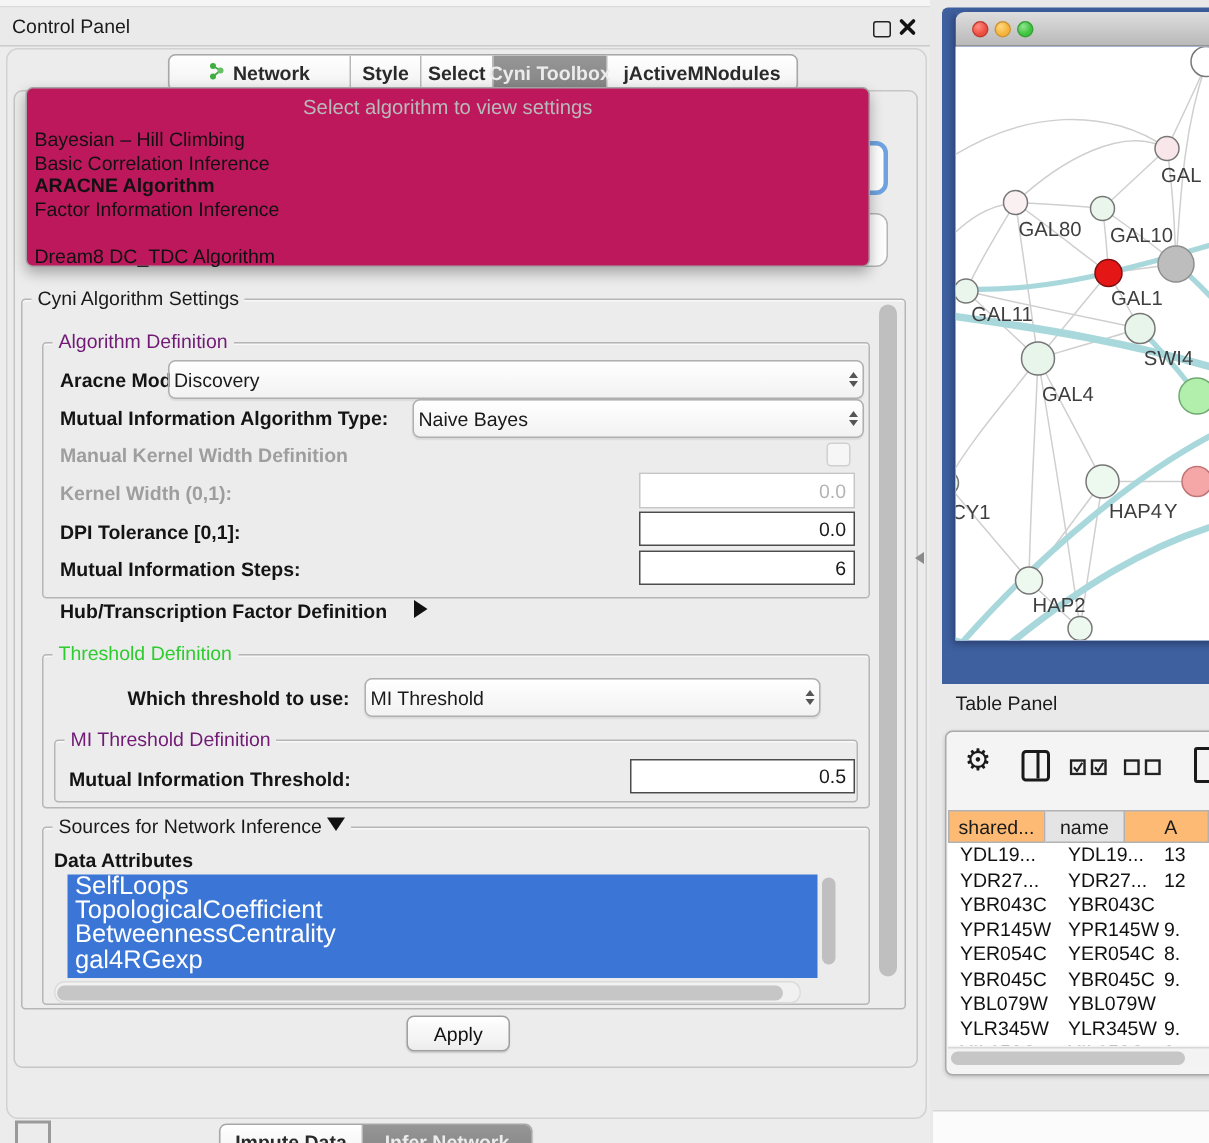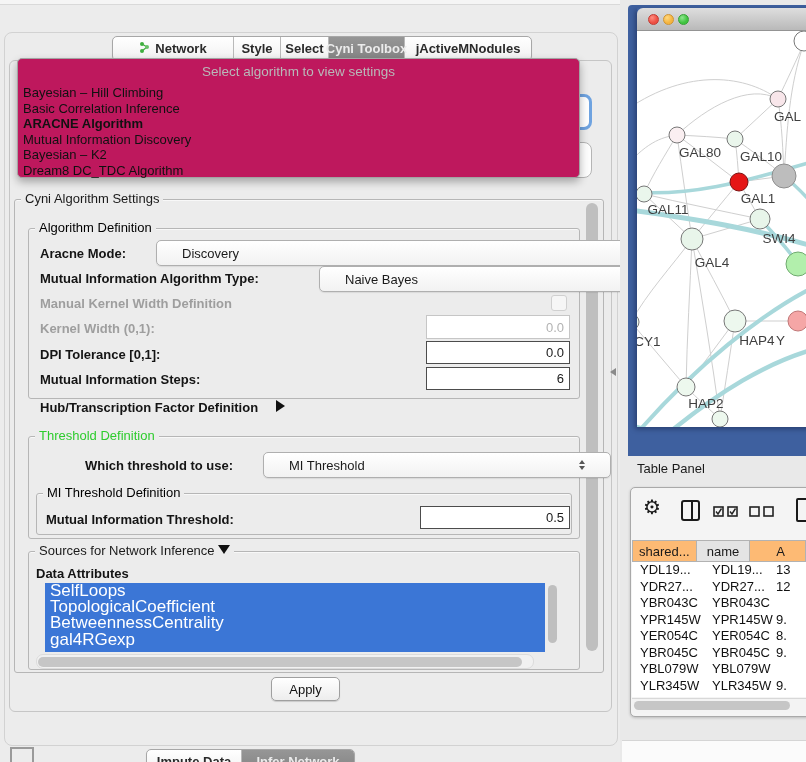--- a/index.html
+++ b/index.html
@@ -23,25 +23,25 @@
   .frag1{position:absolute;left:556px;top:94px;width:30px;height:30px;border:3px solid #6fa3e0;border-radius:8px;background:#fff;z-index:5;}
   .frag2{position:absolute;left:550px;top:142px;width:40px;height:34px;border:1px solid #b5b5b5;border-radius:8px;background:#fdfdfd;z-index:5;}
   
   .dd{position:absolute;left:17px;top:58px;width:561px;height:118px;background:#be185d;border:1px solid #a3a3a3;border-radius:5px;box-shadow:0 4px 9px rgba(0,0,0,.3);z-index:50;}
   .dd-ph{position:absolute;left:0;top:5px;width:100%;text-align:center;color:#b9b9b9;font-size:13.5px;}
   .dd-item{position:absolute;left:5px;width:550px;height:15.5px;line-height:15.5px;padding-left:0;font-size:13px;color:#111;white-space:nowrap;}
   .dd-item.bold{font-weight:bold;}
   
   .group{position:absolute;border:1px solid #b6b6b6;border-radius:3px;box-shadow:inset 0 1px 0 rgba(255,255,255,.65);}
   .gtitle{position:absolute;background:#ececec;padding:0 4px;font-size:13px;line-height:14px;white-space:nowrap;z-index:3;}
-  .blue{color:#000000;}
+  .blue{color:#701a75;}
   .green{color:#2ecc2e;}
   .lbl{position:absolute;font-size:13px;font-weight:bold;color:#141414;white-space:nowrap;}
   .lbl.dis{color:#9e9e9e;}
-  .combo{position:absolute;background:linear-gradient(#ffffff,#f2f2f2);border:1px solid #afafaf;border-radius:5px;display:flex;align-items:center;justify-content:space-between;font-size:13px;padding:0 25px;box-shadow:0 1px 1px rgba(0,0,0,.08);margin-left:44px;}
+  .combo{position:absolute;background:linear-gradient(#ffffff,#f2f2f2);border:1px solid #afafaf;border-radius:5px;display:flex;align-items:center;justify-content:space-between;font-size:13px;padding:0 3px;box-shadow:0 1px 1px rgba(0,0,0,.08);}
   .stepper{display:flex;flex-direction:column;align-items:center;gap:2.5px;}
   .st{width:0;height:0;border-left:3.5px solid transparent;border-right:3.5px solid transparent;}
   .st.up{border-bottom:4.5px solid #555;}
   .st.dn{border-top:4.5px solid #555;}
   .field{position:absolute;background:#fff;border:1.5px solid #4c4c4c;font-size:13px;display:flex;align-items:center;justify-content:flex-end;padding:0 5px;}
   .field.dis{border:1px solid #c6c6c6;color:#b3b3b3;}
   .chk{position:absolute;width:14px;height:14px;border:1.5px solid #d0d0d0;border-radius:3px;background:#f6f6f6;}
   .tri-r{display:inline-block;width:0;height:0;border-top:6px solid transparent;border-bottom:6px solid transparent;border-left:9px solid #111;}
   .tri-d{display:inline-block;width:0;height:0;border-left:6px solid transparent;border-right:6px solid transparent;border-top:9px solid #111;}
   .list{position:absolute;left:45px;top:583px;width:500px;height:69px;background:#3b76d6;overflow:hidden;}
@@ -81,20 +81,29 @@
   .whitestrip{position:absolute;left:622px;top:740px;width:184px;height:22px;background:#fbfbfb;border-top:1px solid #d5d5d5;}
   svg text{font-family:"Liberation Sans",sans-serif;}
 </style>
 </head>
 <body>
 
 <div id="root">
 
   <div class="topstrip"></div>
 
+  <div class="cp-header">
+    <span class="cp-title">Control Panel</span>
+    <div class="float-ico"></div>
+    <div class="close-ico">
+      <svg width="12" height="12" viewBox="0 0 12 12">
+          <path d="M2,2 L10,10 M10,2 L2,10" stroke="#111" stroke-width="2.4" stroke-linecap="round"></path>
+        </svg>
+    </div>
+  </div>
 
   <div class="cp-outline"></div>
 
   <div class="seg" style="left:112px;top:36px;height:23px;">
     <div class="tab" style="width:120px;">
       <span>
         <svg width="11" height="13" viewBox="0 0 11 13">
             <path d="M3,3 L8,6 L3,10" stroke="#3fae3f" stroke-width="1.2" fill="none"></path>
             <circle cx="3" cy="3" r="2" fill="#3fae3f"></circle>
             <circle cx="8" cy="6" r="2" fill="#67c067"></circle>
@@ -167,21 +176,21 @@
     <span>6</span>
   </div>
 
   <span class="lbl" style="left:40px;top:400px;">Hub/Transcription Factor Definition</span>
   <span class="tri-r" style="position:absolute;left:276px;top:400px;"></span>
 
   <div class="group" style="left:28px;top:436px;width:550px;height:101px;"></div>
   <span class="gtitle green" style="left:35px;top:429px;">Threshold Definition</span>
 
   <span class="lbl" style="left:85px;top:458px;">Which threshold to use:</span>
-  <div class="combo" style="left:219px;top:452px;width:296px;height:24px;text-align:right;">
+  <div class="combo" style="left:243px;top:452px;width:296px;height:24px;text-align:right;">
     <span>MI Threshold</span>
     <span class="stepper">
         <span class="st up"></span>
         <span class="st dn"></span>
       </span>
   </div>
 
   <div class="group" style="left:36px;top:493px;width:534px;height:40px;"></div>
   <span class="gtitle blue" style="left:43px;top:486px;">MI Threshold Definition</span>
   <span class="lbl" style="left:46px;top:512px;">Mutual Information Threshold:</span>
@@ -217,22 +226,21 @@
     <div class="tab sel" style="width:112px;">
       <span>Infer Network</span>
     </div>
   </div>
 
   <div class="dd">
     <div class="dd-ph">Select algorithm to view settings</div>
     <div class="dd-item" style="top:41.5px;">Basic Correlation Inference</div>
     <div class="dd-item" style="top:26px;">Bayesian – Hill Climbing</div>
     <div class="dd-item bold" style="top:57px;">ARACNE Algorithm</div>
-    <div class="dd-item" style="top:72.5px;">Mutual Information Discovery</div>
-    <div class="dd-item" style="top:88px;">Bayesian – K2</div>
+    <div class="dd-item" style="top:72.5px;">Factor Information Inference</div>
     <div class="dd-item" style="top:103.5px;">Dream8 DC_TDC Algorithm</div>
   </div>
 
   <div class="mini-sq"></div>
   <div class="split-handle"></div>
 
   <div class="rightbg"></div>
   <div class="desktop"></div>
 
   <div class="netwin">

